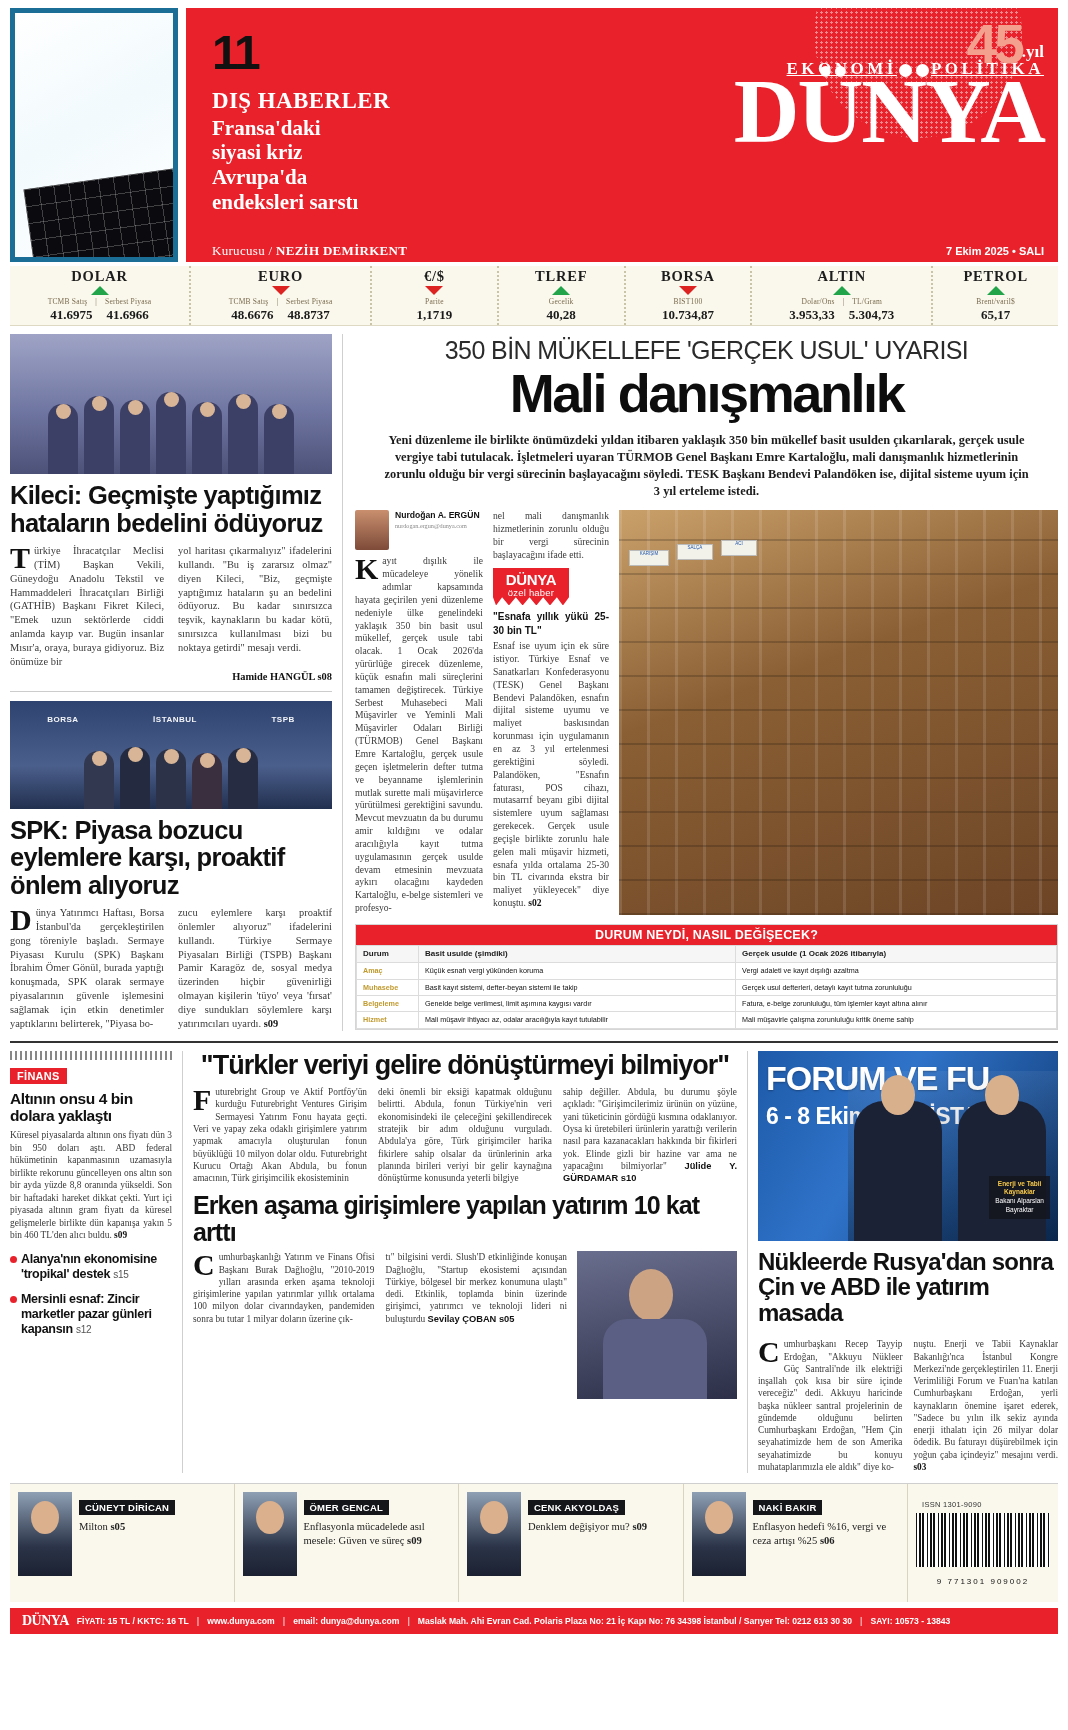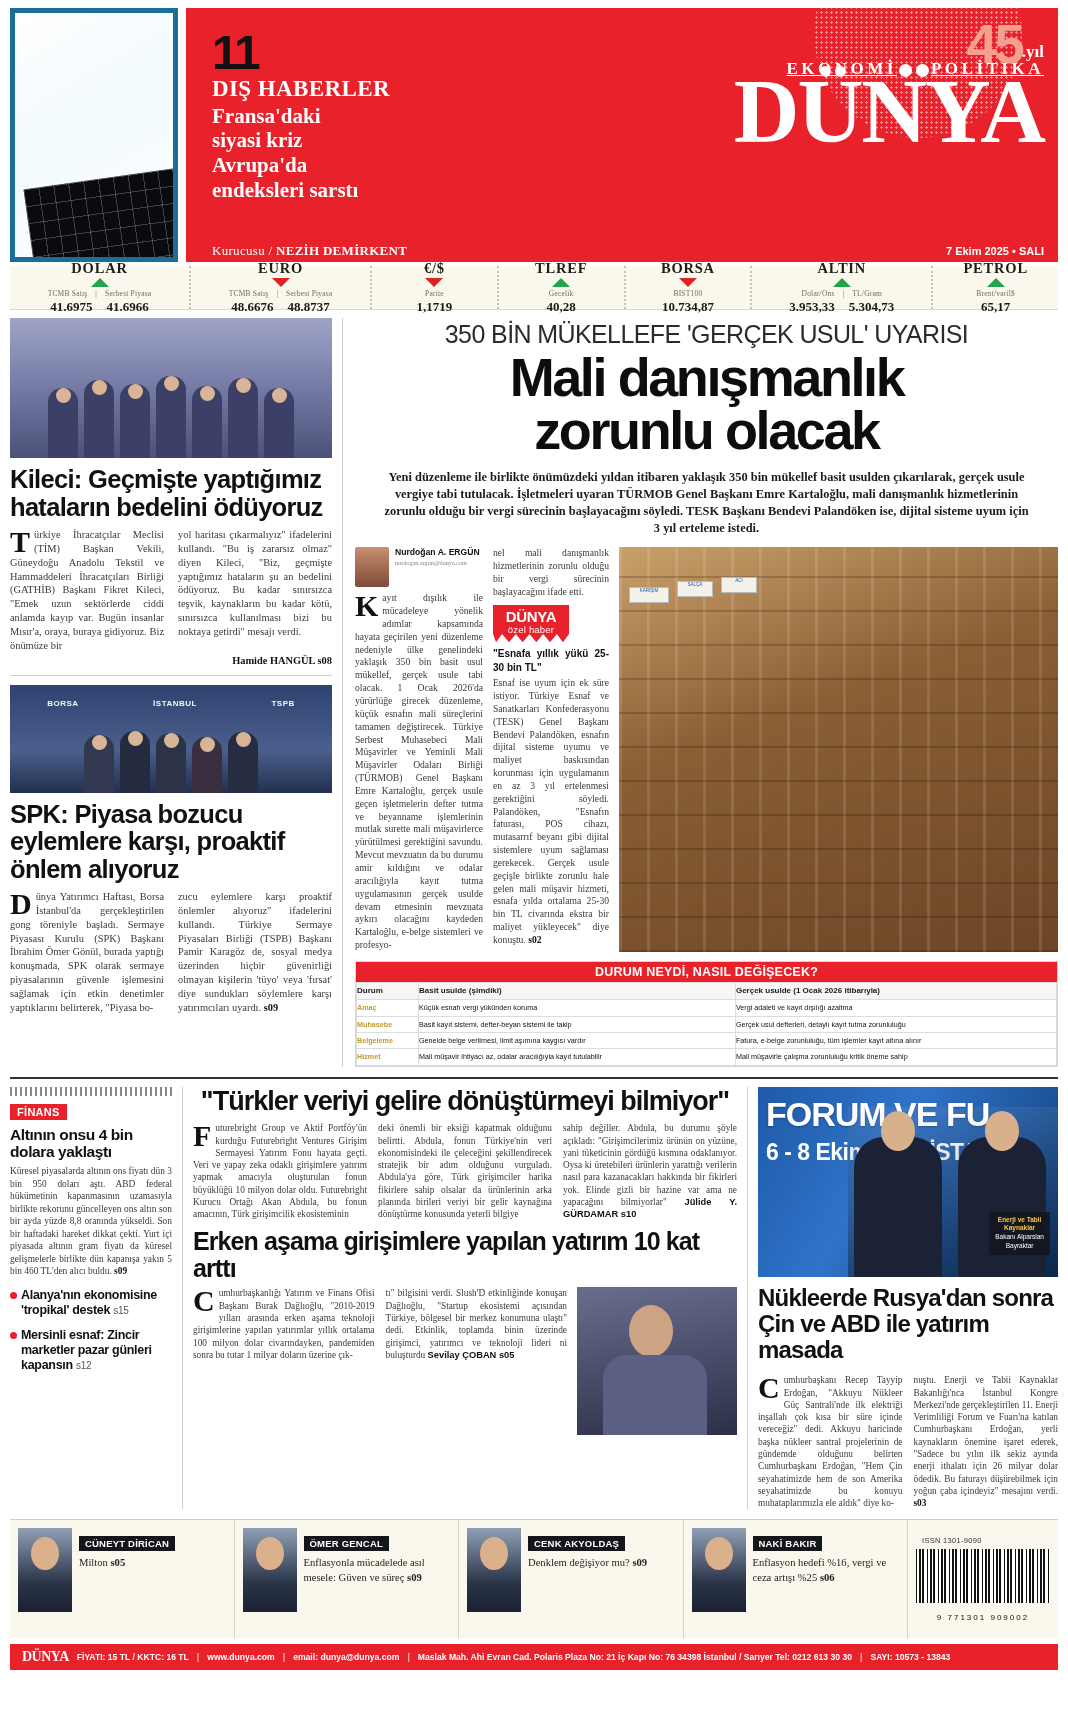--- a/index.html
+++ b/index.html
@@ -34,39 +34,39 @@
               background-image: repeating-linear-gradient(90deg,rgba(255,255,255,.22) 0 1px, transparent 1px 15px),
                                 repeating-linear-gradient(0deg,rgba(255,255,255,.22) 0 1px, transparent 1px 17px); }
 
   .masthead { flex:1; background:#e8212b; position:relative; overflow:hidden; margin-left:8px; }
   .globe { position:absolute; right:36px; top:-78px; width:208px; height:208px; border-radius:50%;
            background: radial-gradient(circle at 40% 35%, rgba(255,255,255,.55), rgba(255,255,255,.18) 60%, rgba(255,255,255,0) 72%);
            background-image: radial-gradient(rgba(255,255,255,.55) 1.3px, transparent 1.4px);
            background-size: 5px 5px; opacity:.85; }
   .flash { display:block; margin:22px 0 0 26px; font-family:"Liberation Sans",sans-serif; color:#111; }
   .flash-num { font-size:48px; font-weight:bold; line-height:.95; letter-spacing:-2px; }
-  .flash-kicker { font-size:23px; font-weight:bold; color:#fff; letter-spacing:.4px; margin-top:0; font-family:"Liberation Serif",serif;}
+  .flash-kicker { font-size:23px; font-weight:bold; color:#fff; letter-spacing:.4px; margin-top:12px; font-family:"Liberation Serif",serif;}
   .flash-lines { font-size:21px; font-weight:bold; color:#fff; line-height:1.18; margin-top:2px; font-family:"Liberation Serif",serif;}
   .logo-wrap { position:absolute; right:14px; top:14px; width:500px; text-align:right; }
   .anniv { position:relative; display:inline-block; }
   .anniv-45 { font-family:"Liberation Sans",sans-serif; font-weight:bold; font-size:55px; color:#f4a08f; letter-spacing:-3px; line-height:.8; }
   .anniv-yil { font-family:"Liberation Serif",serif; font-weight:bold; font-size:17px; color:#fff; vertical-align:super; }
   .ekopol { font-family:"Liberation Serif",serif; color:#fff; font-weight:bold; font-size:17px; letter-spacing:3.5px; margin-top:-8px;text-decoration:underline; }
   .ekopol .dots { letter-spacing:0; }
   .dot { display:inline-block; width:13px; height:13px; border-radius:50%; background:#fff; margin:0 2px; vertical-align:middle; }
   .dunya-logo { font-family:"Liberation Serif",serif; font-weight:bold; color:#fff; font-size:91px; line-height:.82;
                 letter-spacing:-2px; margin-top:-4px; }
   .mast-footer { position:absolute; left:0; right:0; bottom:0; height:22px; display:flex; align-items:center;
                  justify-content:space-between; padding:0 14px 0 26px; }
   .founder { font-family:"Liberation Serif",serif; font-weight:bold; font-size:13px; color:#fff; letter-spacing:.3px; }
   .founder .lbl { font-weight:normal; }
   .issue-date { font-family:"Liberation Sans",sans-serif; font-weight:bold; font-size:11px; color:#fff; }
 
   
-  .ticker { display:flex; background:#faf8ec; height:44px; margin-top:4px; border-bottom:1px solid #ddd9c2; }
+  .ticker { display:flex; background:#faf8ec; height:60px; margin-top:4px; border-bottom:1px solid #ddd9c2; }
   .tk { flex:1; position:relative; display:flex; flex-direction:column; align-items:center; justify-content:center;
         border-right:2px dotted #c9c4a6; padding:3px 2px; }
   .tk:last-child { border-right:none; }
   .tk.w2 { flex:1.45; }
   .tk-name { font-family:"Liberation Serif",serif; font-weight:bold; font-size:14.5px; letter-spacing:.8px; color:#1d1d1d; }
   .arrow { width:0; height:0; margin:1px 0 0; }
   .arrow.up { border-left:9px solid transparent; border-right:9px solid transparent; border-bottom:9px solid #22a44a; }
   .arrow.down { border-left:9px solid transparent; border-right:9px solid transparent; border-top:9px solid #dd2222; }
   .arrow-base { width:34px; height:1.5px; background:#9d7f56; margin-top:0px; }
   .tk-subs { display:flex; gap:8px; margin-top:2px; }
@@ -123,21 +123,21 @@
       repeating-linear-gradient(0deg, rgba(0,0,0,.18) 0 2px, transparent 2px 34px),
       repeating-linear-gradient(90deg, rgba(255,255,255,.12) 0 3px, transparent 3px 28px); }
   .tagpaper { position:absolute; background:#f2f2ea; border:1px solid #bbb; font-size:4.5px; color:#2255aa;
               text-align:center; font-family:"Liberation Sans",sans-serif; }
 
   
   .tbl { margin-top:9px; border:1px solid #d6d6d6; }
   .tbl-head { background:#e8212b; color:#fff; text-align:center; font-family:"Liberation Sans",sans-serif;
               font-weight:bold; font-size:12.5px; padding:3px 0; letter-spacing:.2px; }
   .tbl table { width:100%; border-collapse:collapse; }
-  .tbl th, .tbl td { border:1px solid #dcdcdc; padding:3px 0; font-size:7.2px; vertical-align:top;
+  .tbl th, .tbl td { border:1px solid #dcdcdc; padding:3px 6px; font-size:7.2px; vertical-align:top;
                      font-family:"Liberation Sans",sans-serif; line-height:1.3; }
   .tbl th { background:#f6f6f6; font-weight:bold; font-size:8px; text-align:left; color:#1a1a1a; }
   .tbl td.lbl { color:#c19a2e; font-weight:bold; width:62px; }
 
   
   .midrow { display:flex; gap:10px; margin-top:10px; border-top:2px solid #333; padding-top:8px; }
   .finbox { width:162px; }
   .hatch { height:9px; background: repeating-linear-gradient(90deg,#888 0 2px, transparent 2px 5px); margin-bottom:6px;}
   .fin-badge { display:inline-block; background:#e8212b; color:#fff; font-family:"Liberation Sans",sans-serif;
                font-weight:bold; font-size:11px; padding:2px 7px; letter-spacing:.3px; }
@@ -423,21 +423,20 @@
         <p class="dropcap">Dünya Yatırımcı Haftası, Borsa İstanbul'da gerçekleştirilen gong töreniyle başladı. Sermaye Piyasası Kurulu (SPK) Başkanı İbrahim Ömer Gönül, burada yaptığı konuşmada, SPK olarak sermaye piyasalarının güvenle işlemesini sağlamak için etkin denetimler yaptıklarını belirterek, "Piyasa bo-</p>
         <p><span>zucu eylemlere karşı proaktif önlemler alıyoruz" ifadelerini kullandı. Türkiye Sermaye Piyasaları Birliği (TSPB) Başkanı Pamir Karagöz de, sosyal medya üzerinden hiçbir güvenirliği olmayan kişilerin 'tüyo' veya 'fırsat' diye sundukları söylemlere karşı yatırımcıları uyardı.</span>
           <span class="ref">s09</span></p>
       </div>
     </div>
 
     <div class="colR">
       <div class="kicker-lead">350 BİN MÜKELLEFE 'GERÇEK USUL' UYARISI</div>
       <h1 class="hl-lead">
         <span>Mali danışmanlık</span><br>
-        <span>zorunlu olacak</span>
       </h1>
       <div class="lead-sub">Yeni düzenleme ile birlikte önümüzdeki yıldan itibaren yaklaşık 350 bin mükellef basit usulden çıkarılarak, gerçek usule vergiye tabi tutulacak. İşletmeleri uyaran TÜRMOB Genel Başkanı Emre Kartaloğlu, mali danışmanlık hizmetlerinin zorunlu olduğu bir vergi sürecinin başlayacağını söyledi. TESK Başkanı Bendevi Palandöken ise, dijital sisteme uyum için 3 yıl erteleme istedi.</div>
 
       <div class="lead-body">
         <div class="lc">
           <div class="author-row">
             <div class="author-photo"></div>
             <div>
               <div class="author-name">Nurdoğan A. ERGÜN</div>
               <div class="author-mail">nurdogan.ergun@dunya.com</div>

